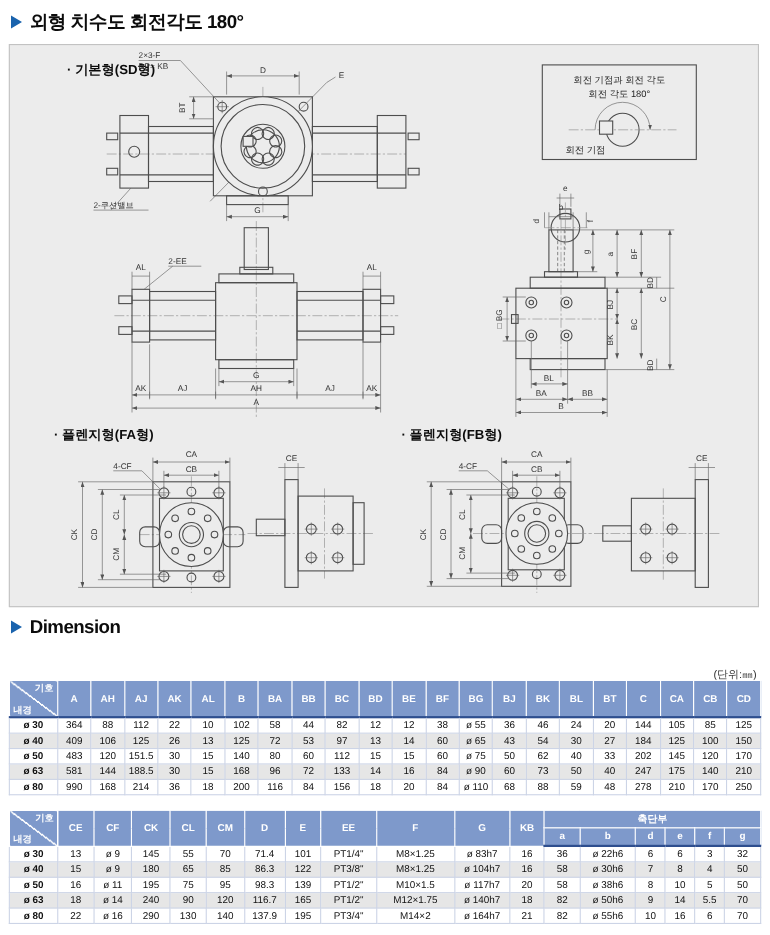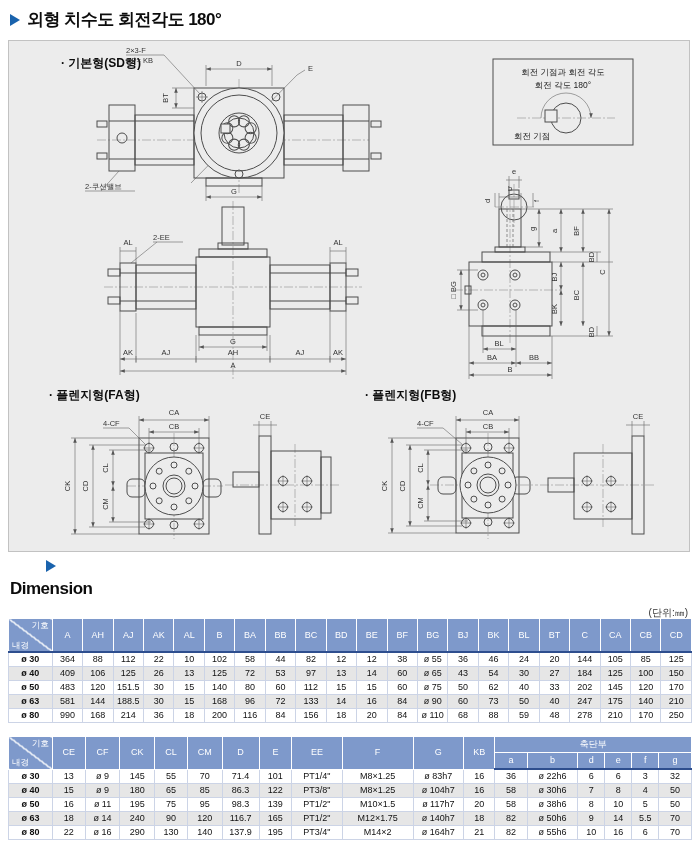--- a/index.html
+++ b/index.html
@@ -1,28 +1,28 @@
 <!DOCTYPE html>
 <html><head>
 <meta charset="utf-8">
 <style>
   html,body{margin:0;padding:0;background:#fff;}
   body{width:700px;height:850px;position:relative;font-family:"Liberation Sans","DejaVu Sans",sans-serif;}
   .title-row{position:absolute;display:flex;align-items:center;gap:7px;}
   .tri{width:0;height:0;border-left:10px solid #1a63ad;border-top:6px solid transparent;border-bottom:6px solid transparent;}
   .title-text{font-size:17px;font-weight:bold;color:#0c0c0c;letter-spacing:-0.5px;}
   #main-title{left:10px;top:8px;}
-  #dim-title{left:10px;top:560px;flex-direction:column;}
+  #dim-title{left:10px;top:560px;}
   .panel{position:absolute;left:8px;top:40px;width:682px;height:512px;background:#ececec;border:1px solid #c2c2c2;box-sizing:border-box;}
   .unit-note{position:absolute;right:12px;top:606px;font-size:10px;color:#333;}
   .tblwrap{position:absolute;left:8px;width:684px;}
   #t1wrap{top:618px;}
   #t2wrap{top:736px;}
   table{border-collapse:collapse;table-layout:fixed;width:100%;font-size:9px;}
-  thead th{background:#7e99cb;color:#fff;font-weight:normal;border:1px solid #fff;padding:0;line-height:1;}
+  thead th{background:#7e99cb;color:#fff;font-weight:bold;border:1px solid #fff;padding:0;line-height:1;}
   #t1 thead th{height:32px;}
   #t2 thead tr th{height:15px;}
   thead tr:last-child th{border-bottom:2px solid #2e4e8e;}
   tbody td{text-align:center;border:1px solid #ccd4e6;height:13px;padding:0;color:#111;line-height:1;}
   tbody td.rowlabel{font-weight:bold;text-align:center;}
   tbody tr:nth-child(even){background:#e6e6e6;}
   tbody tr:nth-child(odd){background:#fff;}
   th.corner{position:relative;background:
     linear-gradient(to top right,#7e99cb calc(50% - 0.7px),#fff calc(50% - 0.7px),#fff calc(50% + 0.7px),#7e99cb calc(50% + 0.7px));}
   th.corner .ct{position:absolute;top:2px;right:3px;font-size:8.5px;}

